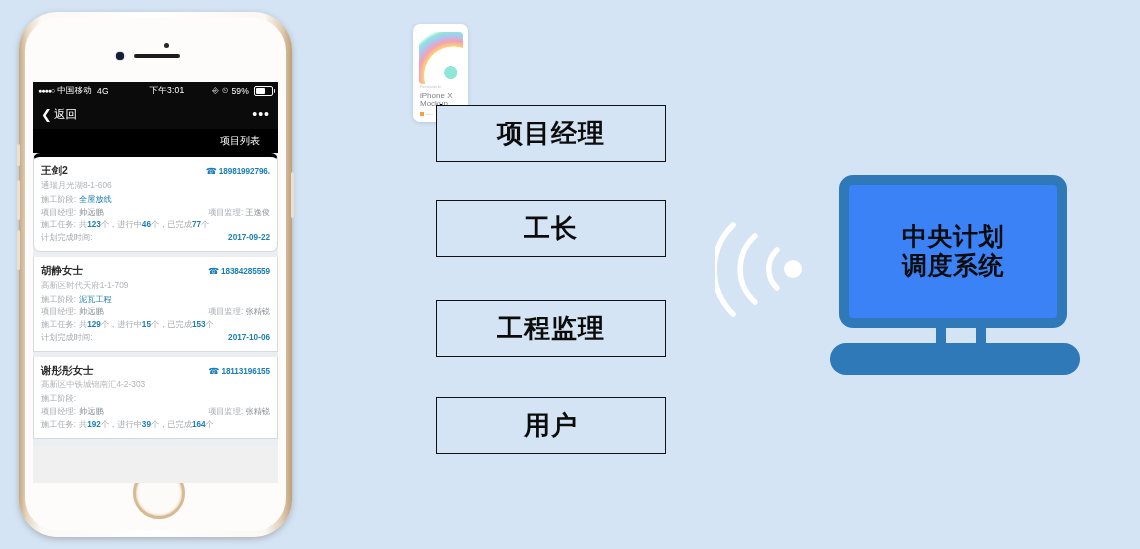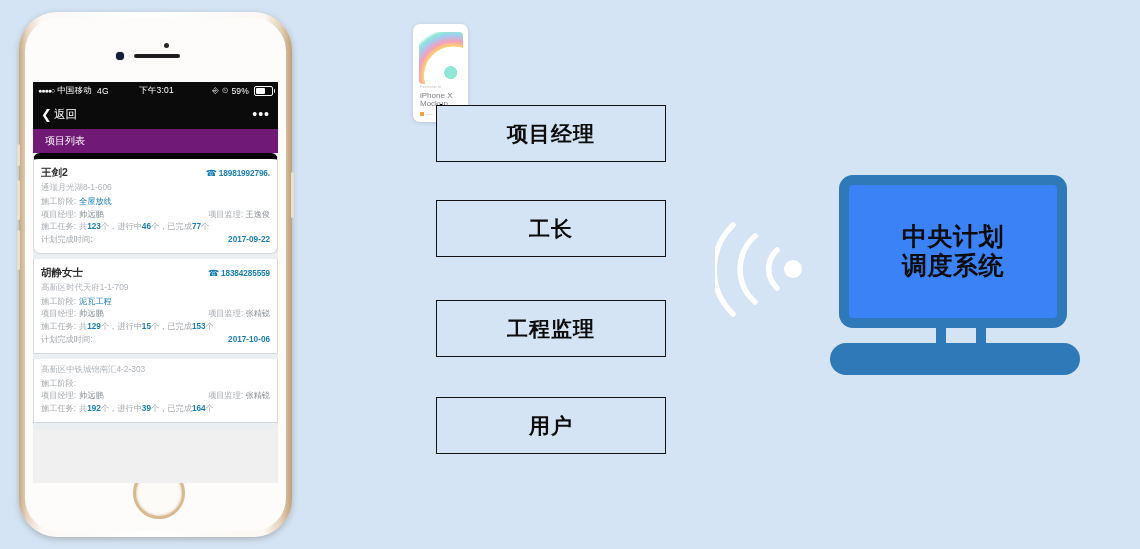--- a/index.html
+++ b/index.html
@@ -54,21 +54,21 @@
     background:#f0f0f0;overflow:hidden;
   }
   .statusbar{
     height:17px;background:#0b0b0b;color:#fff;
     display:flex;align-items:center;padding:0 5px;
     font-size:8.5px;letter-spacing:.2px;
   }
   .sb-dots{letter-spacing:-1px;font-size:7px;margin-right:3px;}
   .sb-carrier{margin-right:5px;}
   .sb-4g{margin-right:0;}
-  .sb-time{flex:1;text-align:center;padding-right:8px;}
+  .sb-time{flex:1;text-align:right;padding-right:28px;}
   .sb-right{display:flex;align-items:center;gap:3px;}
   .sb-ico{font-size:8px;}
   .battery{
     width:17px;height:8px;border:1px solid #fff;border-radius:2px;
     position:relative;display:inline-block;margin-left:2px;
   }
   .battery::after{content:"";position:absolute;right:-3px;top:2px;width:1.5px;height:4px;background:#fff;border-radius:0 1px 1px 0;}
   .battery i{position:absolute;left:1px;top:1px;bottom:1px;width:9px;background:#fff;border-radius:1px;display:block;}
 
   .navbar{
@@ -77,30 +77,30 @@
   }
   .nav-back{display:flex;align-items:center;font-size:11.5px;gap:2px;}
   .nav-chev{font-size:13px;line-height:1;}
   .nav-title{
     position:absolute;left:0;right:0;text-align:center;
     font-size:13.5px;font-weight:bold;pointer-events:none;
   }
   .nav-more{margin-left:auto;font-size:14px;letter-spacing:1px;line-height:1;z-index:2;}
 
   .section-head{
-    background:#701a75;color:#fff;height:24px;
-    display:flex;align-items:center;padding:0 12px;font-size:10px;
+    background:#000000;color:#fff;height:24px;
+    display:flex;align-items:center;padding:0 18px;font-size:10px;justify-content:flex-end;
   }
   .list{background:#eceff1;padding-bottom:2px;}
   .card{
     background:#fff;border-left:1px solid #d7dadd;border-right:1px solid #d7dadd;
     border-bottom:1px solid #d7dadd;
     padding:5px 7px 6px 7px;margin-bottom:5px;
   }
-  .card:first-child{border-top:6px solid #000000;border-radius:7px;}
+  .card:first-child{border-top:4px solid #000000;border-radius:7px;}
   .row{display:flex;align-items:baseline;font-size:8.2px;color:#9aa0a6;line-height:1.55;}
   .row.name-row{margin-bottom:1px;}
   .cust-name{font-size:10.5px;font-weight:bold;color:#2b2b2b;}
   .phone-no{margin-left:auto;color:#1b7fb5;font-size:8.2px;font-weight:bold;letter-spacing:-.1px;}
   .ph-ico{color:#1b7fb5;font-size:9px;margin-right:2px;}
   .addr{font-size:8.4px;color:#b0b5ba;margin-bottom:3px;}
   .lbl{color:#a6abb0;}
   .val{color:#8b9197;}
   .val-link{color:#1b7fb5;}
   .right-pair{margin-left:auto;}
@@ -135,21 +135,21 @@
   .conn-h{left:440px;top:124px;width:24px;height:1.6px;}
   .conn-v{left:440px;top:104px;width:1.6px;height:22px;}
 
   
   .role-box{
     position:absolute;left:436px;width:228px;height:55px;
     border:1.6px solid #111;background:#d4e4f4;
     display:flex;align-items:center;justify-content:center;
   }
   .role-box span{
-    font-size:21px;font-weight:bold;color:#0c0c0c;letter-spacing:1px;
+    font-size:26px;font-weight:bold;color:#0c0c0c;letter-spacing:1px;
     font-family:"DejaVu Sans",sans-serif;
     text-align:right;
   }
   .rb1{top:105px;}
   .rb2{top:200px;}
   .rb3{top:300px;}
   .rb4{top:397px;}
 
   
   .wifi{position:absolute;left:715px;top:222px;width:100px;height:95px;}
@@ -294,20 +294,26 @@
               <span class="num">153</span>
               <span class="lbl">个</span>
           </div>
           <div class="row plan-row">
             <span class="lbl">计划完成时间:</span>
             <span class="plan-date">2017-10-06</span>
           </div>
         </div>
 
         <div class="card">
+          <div class="row name-row">
+            <span class="cust-name">谢彤彤女士</span>
+            <span class="phone-no">
+              <span class="ph-ico">☎</span><span>18113196155</span>
+            </span>
+          </div>
           <div class="addr">高新区中铁城锦南汇4-2-303</div>
           <div class="row">
             <span class="lbl">施工阶段:</span>
             <span class="val-link" style="margin-left:3px"></span>
           </div>
           <div class="row">
             <span class="lbl">项目经理:</span>
             <span class="val" style="margin-left:3px">帅远鹏</span>
             <span class="right-pair">
               <span class="lbl">项目监理:</span>

